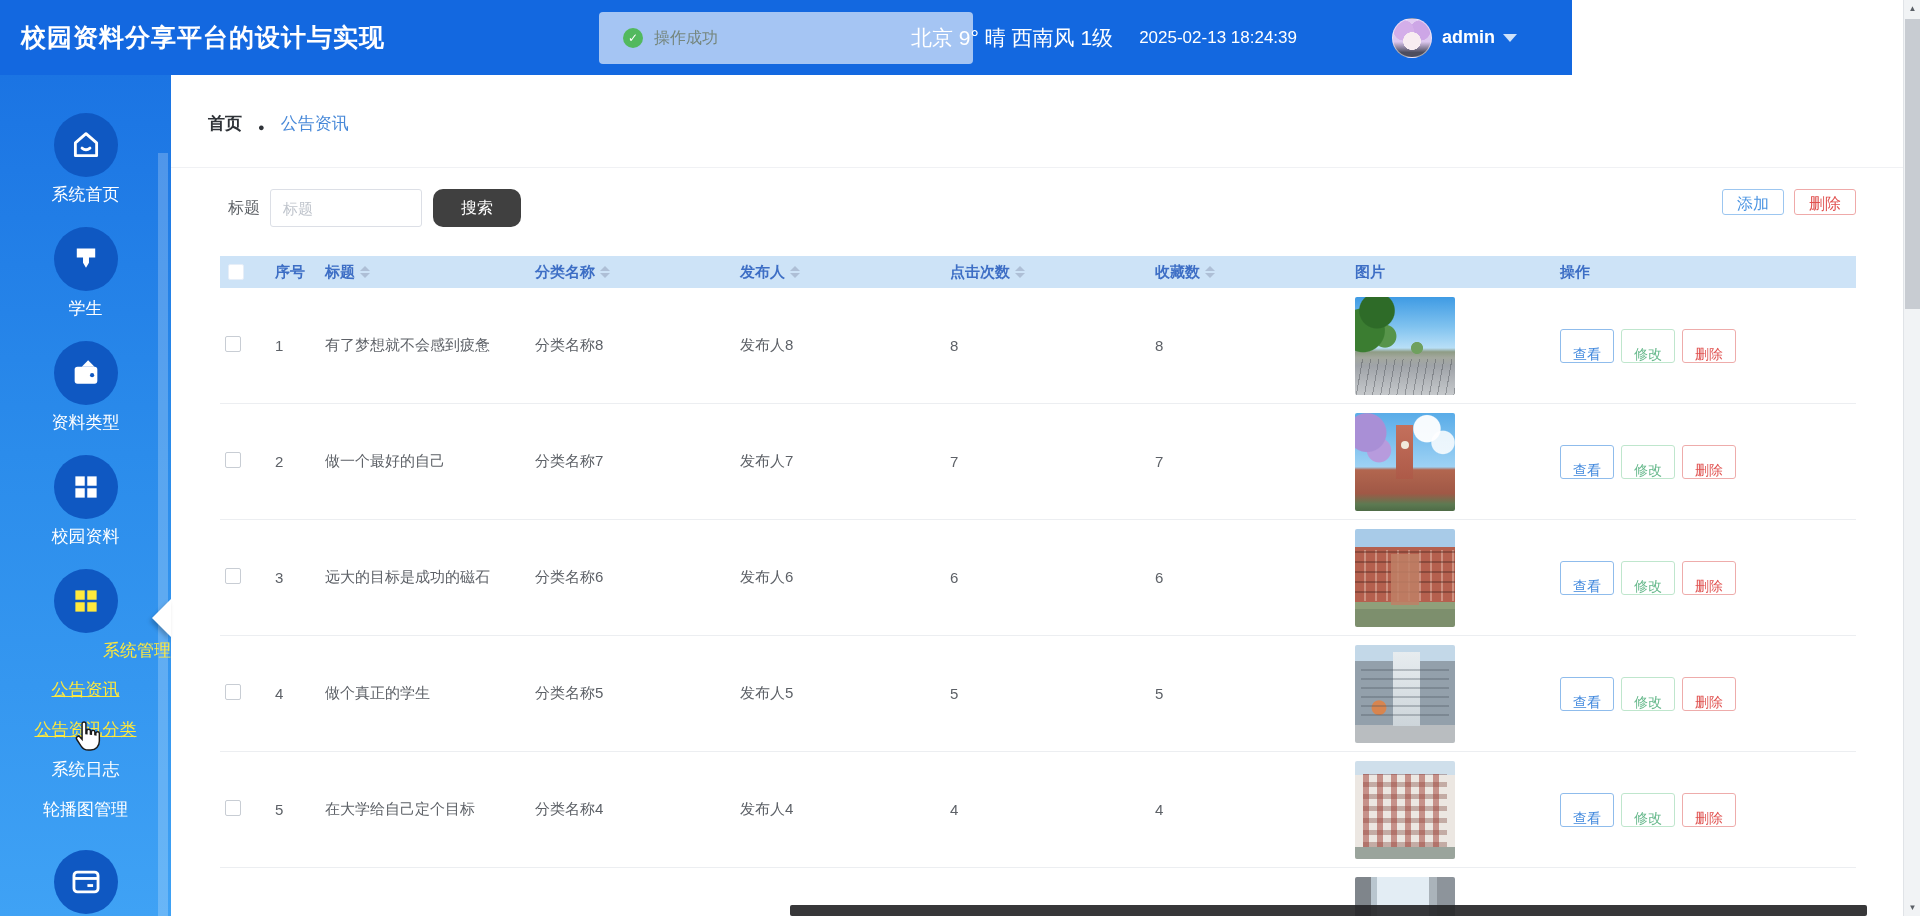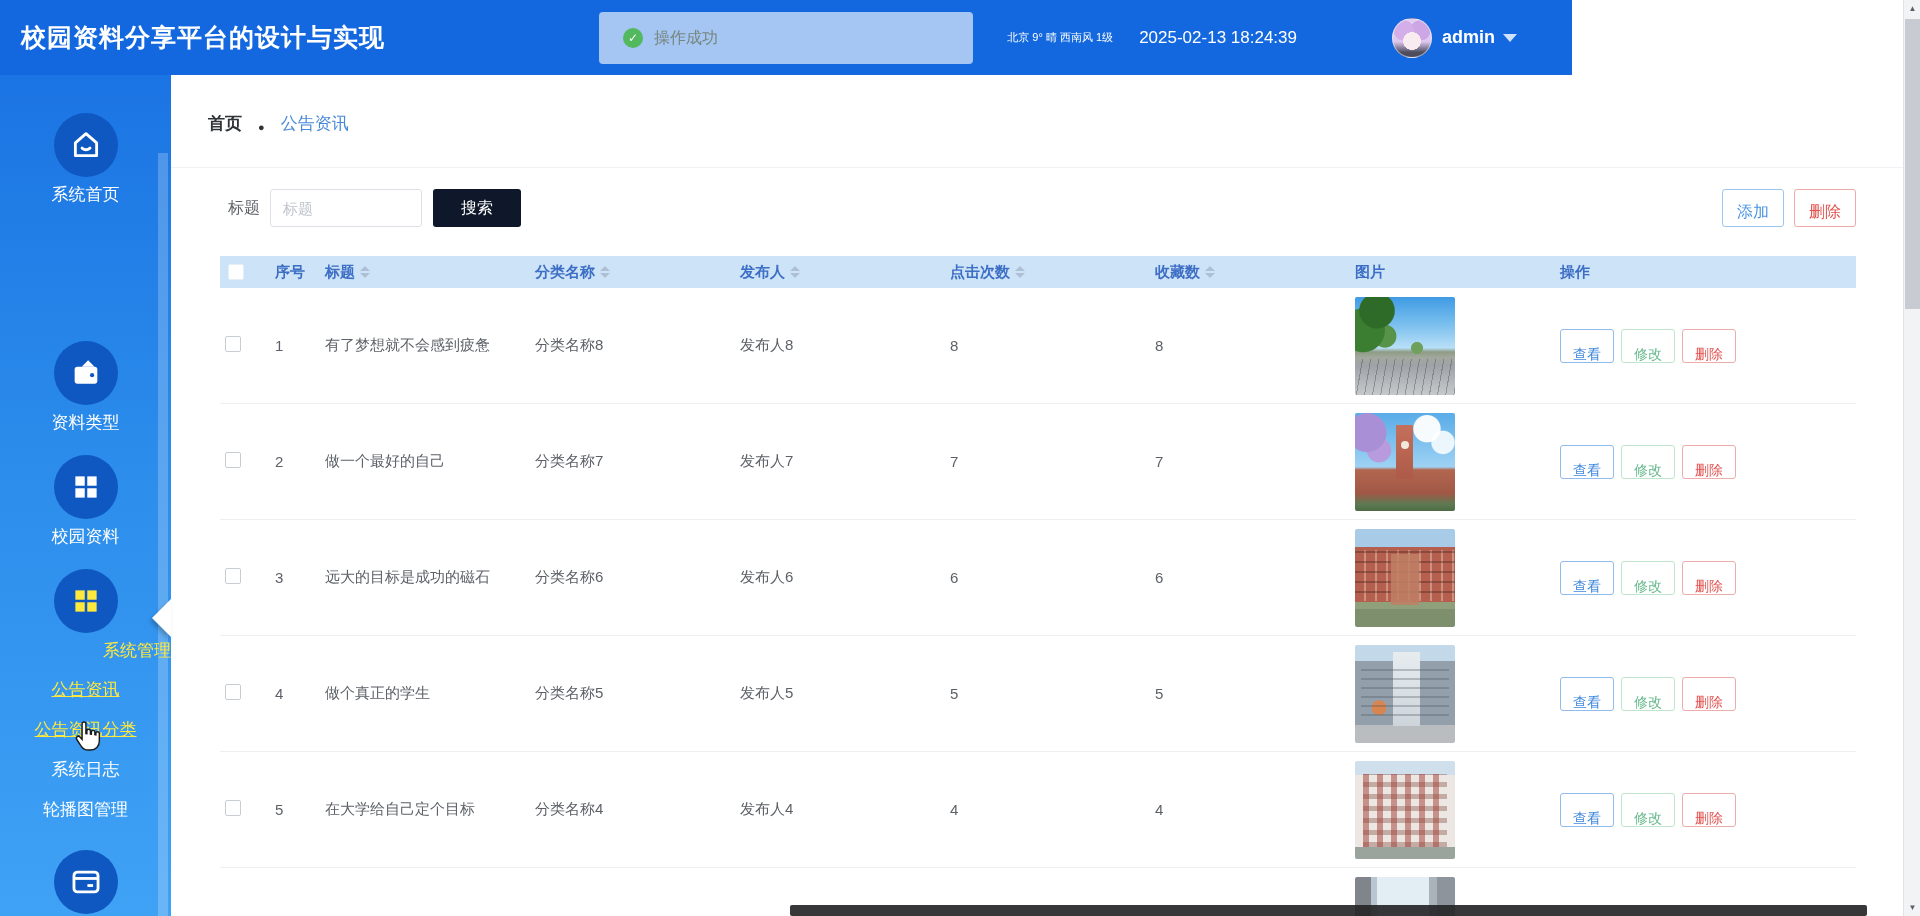--- a/index.html
+++ b/index.html
@@ -9,21 +9,21 @@
 
   
   .app-header { position:absolute; left:0; top:0; width:1572px; height:75px; background:#1368e0; z-index:10; }
   .app-title { position:absolute; left:21px; top:0; height:75px; line-height:75px; color:#fff; font-size:25px; font-weight:bold; letter-spacing:1px; }
   .toast { position:absolute; left:50%; transform:translateX(-50%); top:12px; width:374px; height:52px;
            background:rgba(255,255,255,0.62); border-radius:4px; display:flex; align-items:center; padding-left:24px; }
   .toast-icon { width:20px; height:20px; border-radius:50%; background:#52b95e; color:#fff; font-size:12px;
                 display:flex; align-items:center; justify-content:center; }
   .toast-text { margin-left:11px; color:#75867d; font-size:16px; }
   .header-right { position:absolute; right:55px; top:0; height:75px; display:flex; align-items:center; color:#fff; }
-  .weather { font-size:11px; }
+  .weather { font-size:21px; }
   .datetime { font-size:17px; margin-left:26px; }
   .avatar { width:40px; height:40px; border-radius:50%; margin-left:95px; border:1px solid rgba(255,255,255,.5); overflow:hidden;
             background:
               radial-gradient(circle at 50% 58%, #f8ecf1 0 30%, transparent 31%),
               radial-gradient(circle at 28% 30%, #d4aee9 0 26%, transparent 27%),
               radial-gradient(circle at 72% 30%, #cda6e6 0 26%, transparent 27%),
               radial-gradient(circle at 50% 24%, #e3cdf2 0 30%, transparent 31%),
               linear-gradient(180deg, #ecdcf6 0%, #dcc7ef 60%, #4d4d5e 88%); }
   .username { font-size:18px; font-weight:bold; margin-left:10px; }
   .user-caret { width:0; height:0; margin-left:8px; border-left:7px solid transparent; border-right:7px solid transparent; border-top:8px solid #cfe2fa; }
@@ -48,24 +48,24 @@
   .breadcrumb { height:93px; display:flex; align-items:flex-end; padding:0 0 32px 37px; border-bottom:1px solid #f0f1f4; }
   .bc-home { color:#2f3338; font-size:17px; font-weight:bold; cursor:pointer; }
   .bc-dot { color:#2f3338; font-size:11px; margin:0 16px 2px 16px; }
   .bc-current { color:#4788d8; font-size:17px; cursor:pointer; }
 
   .toolbar { position:relative; margin-top:21px; height:38px; display:flex; align-items:center; padding-left:57px; }
   .search-label { color:#5f6368; font-size:16px; }
   .search-input { margin-left:10px; width:152px; height:38px; border:1px solid #dcdfe6; border-radius:3px; padding:0 12px; font-size:15px; color:#333;
                   font-family:"Liberation Sans","DejaVu Sans",sans-serif; outline:none; }
   .search-input::placeholder { color:#bfc4cc; }
-  .search-btn { margin-left:11px; width:88px; height:38px; background:#0f172a; border:none; border-radius:3px; color:#fff; font-size:16px; cursor:pointer;
+  .search-btn { margin-left:11px; width:88px; height:38px; background:#404040; border:none; border-radius:10px; color:#fff; font-size:16px; cursor:pointer;
                 font-family:"Liberation Sans","DejaVu Sans",sans-serif; }
   .right-btns { position:absolute; right:64px; top:0; display:flex; }
-  .btn-outline { height:38px; padding:12px 14px; background:#fff; border-radius:3px; font-size:16px; cursor:pointer;
+  .btn-outline { height:26px; padding:4px 14px; background:#fff; border-radius:3px; font-size:16px; cursor:pointer;
                  font-family:"Liberation Sans","DejaVu Sans",sans-serif; }
   .btn-add { border:1px solid #9cc6f0; color:#4b94e2; }
   .btn-del-top { border:1px solid #efaaa9; color:#e0514f; margin-left:10px; }
 
   
   .table { margin:29px 0 0 49px; width:1636px; }
   .tgrid { display:grid; grid-template-columns:40px 60px 210px 205px 210px 205px 200px 205px 301px; align-items:center; }
   .thead { height:32px; background:#cde3f7; }
   .thead .th { color:#3d6ec5; font-size:15px; font-weight:bold; display:flex; align-items:center; padding-left:5px; }
   .th.c-check, .td.c-check { padding-left:8px; }
@@ -166,20 +166,28 @@
     <div class="nav-item" style="top:38px;">
       <div class="nav-circle">
         <svg viewBox="0 0 24 24">
             <path d="M4.5 10.5 L12 4 L19.5 10.5 V19.5 H4.5 Z" fill="none" stroke="#fff" stroke-width="2" stroke-linejoin="round"></path>
             <path d="M9.2 14.2 q2.8 2.3 5.6 0" fill="none" stroke="#fff" stroke-width="2" stroke-linecap="round"></path>
           </svg>
       </div>
       <div class="nav-label">系统首页</div>
     </div>
 
+    <div class="nav-item" style="top:152px;">
+      <div class="nav-circle">
+        <svg viewBox="0 0 24 24">
+            <path d="M5.5 4.5 h13 v6.5 h-4.4 v3.6 l-2.1 3.6 -2.1-3.6 v-3.6 H5.5 Z" fill="#fff"></path>
+          </svg>
+      </div>
+      <div class="nav-label">学生</div>
+    </div>
 
     <div class="nav-item" style="top:266px;">
       <div class="nav-circle">
         <svg viewBox="0 0 24 24">
             <path d="M13.5 3 l4.5 4.5 h-9 Z" fill="#fff"></path>
             <rect x="4" y="7.5" width="16" height="12" rx="2" fill="#fff"></rect>
             <circle cx="16.3" cy="13.5" r="1.5" fill="#0f58c2"></circle>
           </svg>
       </div>
       <div class="nav-label">资料类型</div>

